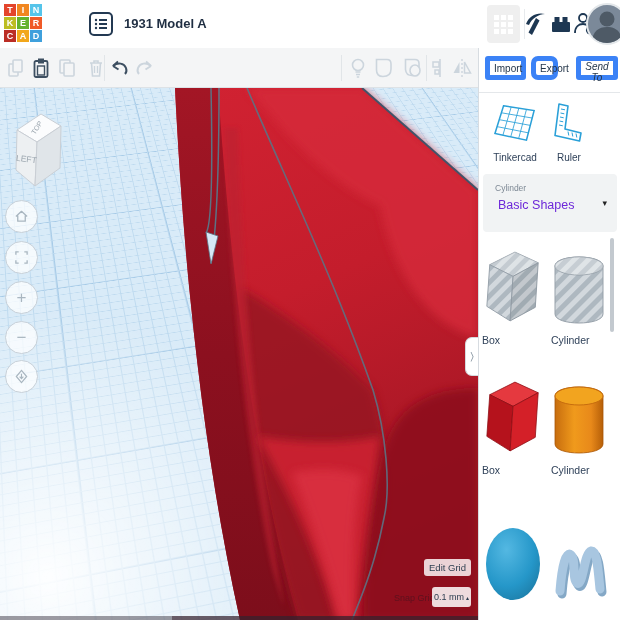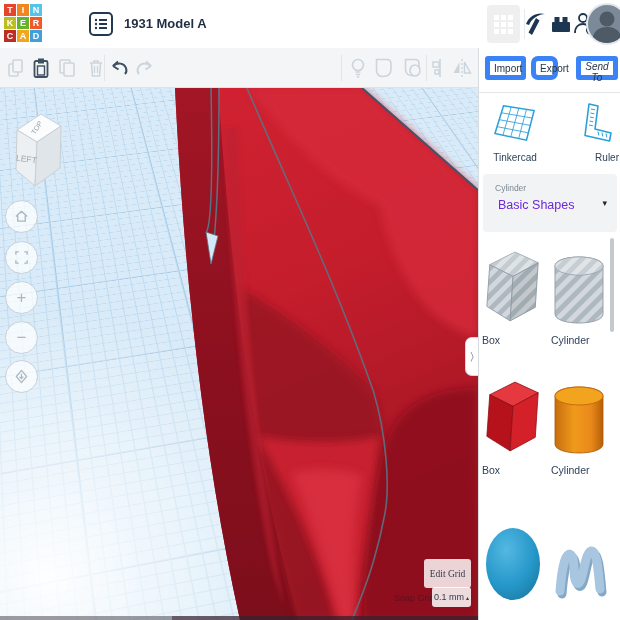--- a/index.html
+++ b/index.html
@@ -75,24 +75,24 @@
                 background:rgba(255,255,255,0.72); border:1px solid #c6cfd7; cursor:pointer;
                 display:flex; align-items:center; justify-content:center; color:#a9b6c0; }
   .nav-circle svg { display:block; }
   .nav-plus,.nav-minus { font-size:17px; line-height:1; color:#a9b6c0; }
 
   .collapse-tab { position:absolute; left:465px; top:249px; width:13px; height:39px; background:#fff;
                   border:1px solid #d5dade; border-right:none; border-radius:7px 0 0 7px;
                   display:flex; align-items:center; justify-content:center; cursor:pointer;
                   font-size:11px; color:#8795a1; z-index:5; }
 
-  .editgrid-btn { position:absolute; left:424px; top:471px; width:47px; height:29px;
+  .editgrid-btn { position:absolute; left:424px; top:471px; width:47px; height:17px;
                   background:rgba(255,255,255,0.82); border:none; border-radius:3px;
                   font-size:9.5px; color:#2c3e50; cursor:pointer;
-                  font-family:Liberation Serif, serif; }
+                  font-family:Liberation Sans, sans-serif; }
   .snap-label { position:absolute; left:394px; top:505px; font-size:9px; color:rgba(45,20,30,0.5); }
   .snap-select { position:absolute; left:432px; top:499px; width:39px; height:20px;
                  background:rgba(255,255,255,0.85); border:none; border-radius:3px; font-size:9px;
                  color:#2c3e50; cursor:pointer; display:flex; align-items:center; justify-content:center;
                  gap:2px; font-family:"Liberation Sans", sans-serif; }
   .snap-caret { font-size:6px; }
   .canvas-bottom-shade { position:absolute; left:0; bottom:0; width:478px; height:4px;
                          background:rgba(42,35,48,0.45); }
 </style>
 </head>
@@ -337,21 +337,21 @@
 
     <div class="tools-row">
       <div class="tool-item" style="left:6px;">
         <svg width="48" height="42" viewBox="0 0 48 44">
           <path d="M12,4 L44,9 L36,40 L3,33 Z" stroke="#2aa0d8" stroke-width="1.6" fill="none"></path>
           <path d="M20,5.3 L11.3,34.8 M28,6.5 L19.5,36.5 M36,7.8 L27.8,38.3" stroke="#2aa0d8" stroke-width="0.9"></path>
           <path d="M9.8,11.3 L42,16.8 M7.5,18.5 L40,24.5 M5.3,25.8 L38,32.3" stroke="#2aa0d8" stroke-width="0.9"></path>
         </svg>
         <span class="lbl">Tinkercad</span>
       </div>
-      <div class="tool-item" style="left:80px;text-align:right;">
+      <div class="tool-item" style="left:60px;">
         <svg width="40" height="42" viewBox="0 0 40 42">
           <path d="M10,2 L19,4 L16,27 L32,31 L30.5,39 L6,33.5 Z" stroke="#2aa0d8" stroke-width="1.6" fill="none" stroke-linejoin="round"></path>
           <path d="M12,7 L16,7.8 M11.5,11 L15.3,11.8 M11,15 L14.7,15.8 M10.5,19 L14.2,19.8 M10,23 L13.8,23.8
                    M19,29.5 L19.8,33.5 M23,30.5 L23.8,34.5 M27,31.5 L27.8,35.5" stroke="#2aa0d8" stroke-width="1"></path>
         </svg>
         <span class="lbl">Ruler</span>
       </div>
     </div>
 
     <div class="lib-card">

